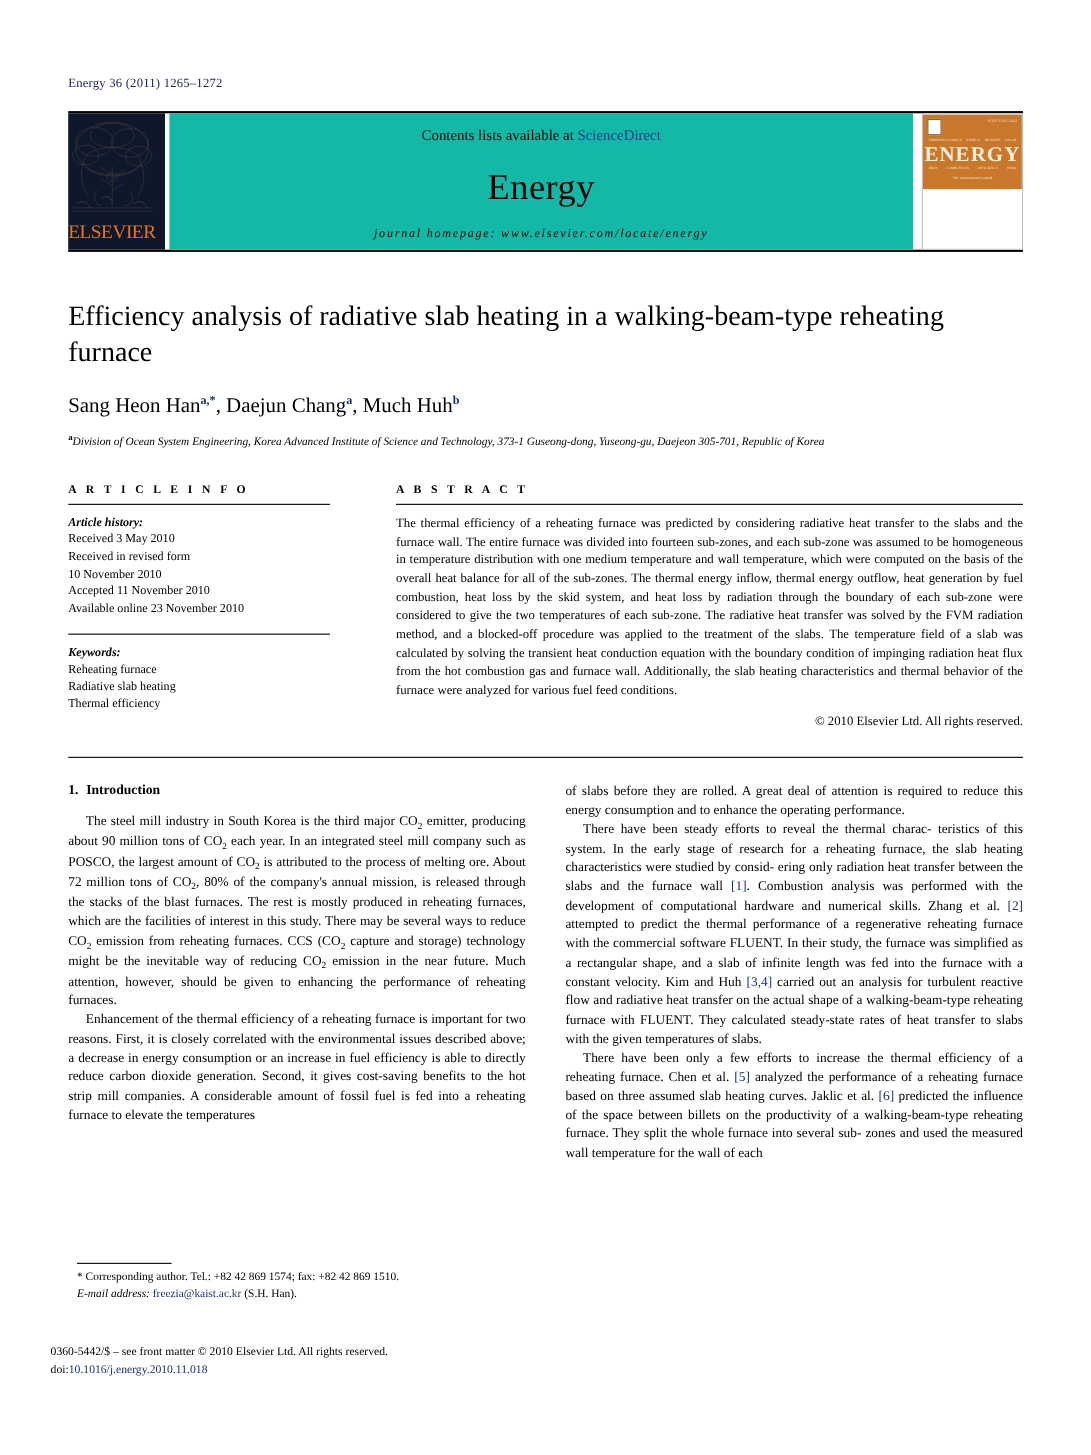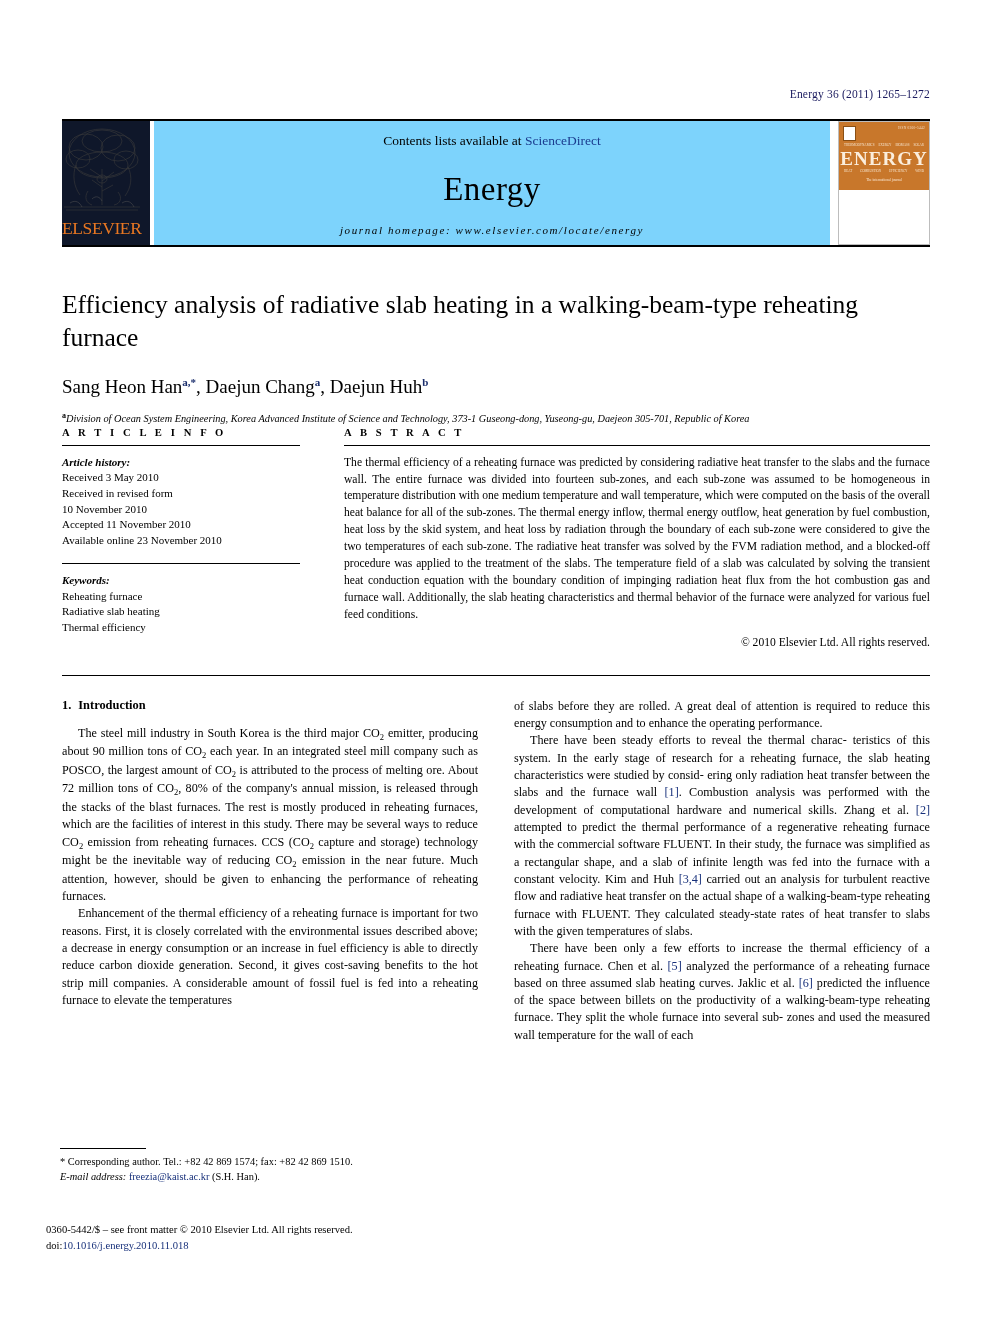--- a/index.html
+++ b/index.html
@@ -18,25 +18,25 @@
   .page {
     position: relative;
     width: 992px;
     height: 1323px;
     box-sizing: border-box;
     padding: 0 62px;
   }
 
   
   .running-head {
-    text-align: right;
+    text-align: left;
     font-size: 11.5px;
     color: #1a1a5e;
     letter-spacing: 0.2px;
-    padding-top: 88px;
+    padding-top: 70px;
   }
 
   
   .masthead {
     margin-top: 19px;
     border-top: 2.5px solid #000;
     display: flex;
     align-items: stretch;
     height: 124px;
   }
@@ -58,21 +58,21 @@
     font-family: "Liberation Serif", serif;
     font-size: 17.5px;
     color: #E87722;
     letter-spacing: -0.4px;
     font-weight: 400;
     margin-top: 1px;
     white-space: nowrap;
   }
   .masthead-center {
     flex: 1 1 auto;
-    background: #7dd3fc;
+    background: #14b8a6;
     margin: 0 8px 0 4px;
     text-align: center;
     position: relative;
     padding-top: 12px;
     box-sizing: border-box;
   }
   .contents-line {
     font-size: 13.5px;
     color: #000;
   }
@@ -179,21 +179,22 @@
     margin-top: 11px;
     font-size: 10.3px;
     font-style: italic;
     line-height: 1.42;
   }
   .affils sup { font-style: normal; font-weight: bold; font-size: 8px; }
 
   
   .info-abstract {
     display: flex;
-    gap: 44px;
+    margin-top: 30px;
+    gap: 60px;
   }
   .col-info { width: 238px; flex: 0 0 238px; }
   .col-abs  { flex: 1 1 auto; }
   .sec-head {
     font-size: 10.6px;
     font-weight: bold;
     letter-spacing: 3.1px;
     padding-bottom: 7px;
   }
   .hrule { border-top: 1.3px solid #000; }
@@ -230,21 +231,21 @@
     text-align: justify;
     text-indent: 16px;
   }
   p.body.cont { text-indent: 0; }
   .ref { color: #17307a; }
   sub { font-size: 8.5px; }
 
   
   .footnote-wrap {
     position: absolute;
-    left: 60px;
+    left: 70px;
     top: 1148px;
     width: 416px;
   }
   .foot-rule {
     border-top: 1px solid #000;
     width: 86px;
     margin-bottom: 5px;
   }
   .footnote {
     font-size: 10.4px;
@@ -338,21 +339,21 @@
       </div>
     </div>
   </div>
   <div class="masthead-rule"></div>
 
   <div class="title">Efficiency analysis of radiative slab heating in a walking-beam-type reheating furnace</div>
 
   <div class="authors">
     <span>Sang Heon Han</span><sup>a,*</sup>,
     <span>Daejun Chang</span><sup>a</sup>,
-    <span>Daejun Huh</span><sup>b</sup>
+    <span>Much Huh</span><sup>b</sup>
   </div>
 
   <div class="affils">
     <div><sup>a</sup><span>Division of Ocean System Engineering, Korea Advanced Institute of Science and Technology, 373-1 Guseong-dong, Yuseong-gu, Daejeon 305-701, Republic of Korea</span></div>
   </div>
 
   <div class="info-abstract">
     <div class="col-info">
       <div class="sec-head">A R T I C L E   I N F O</div>
       <div class="hrule"></div>

